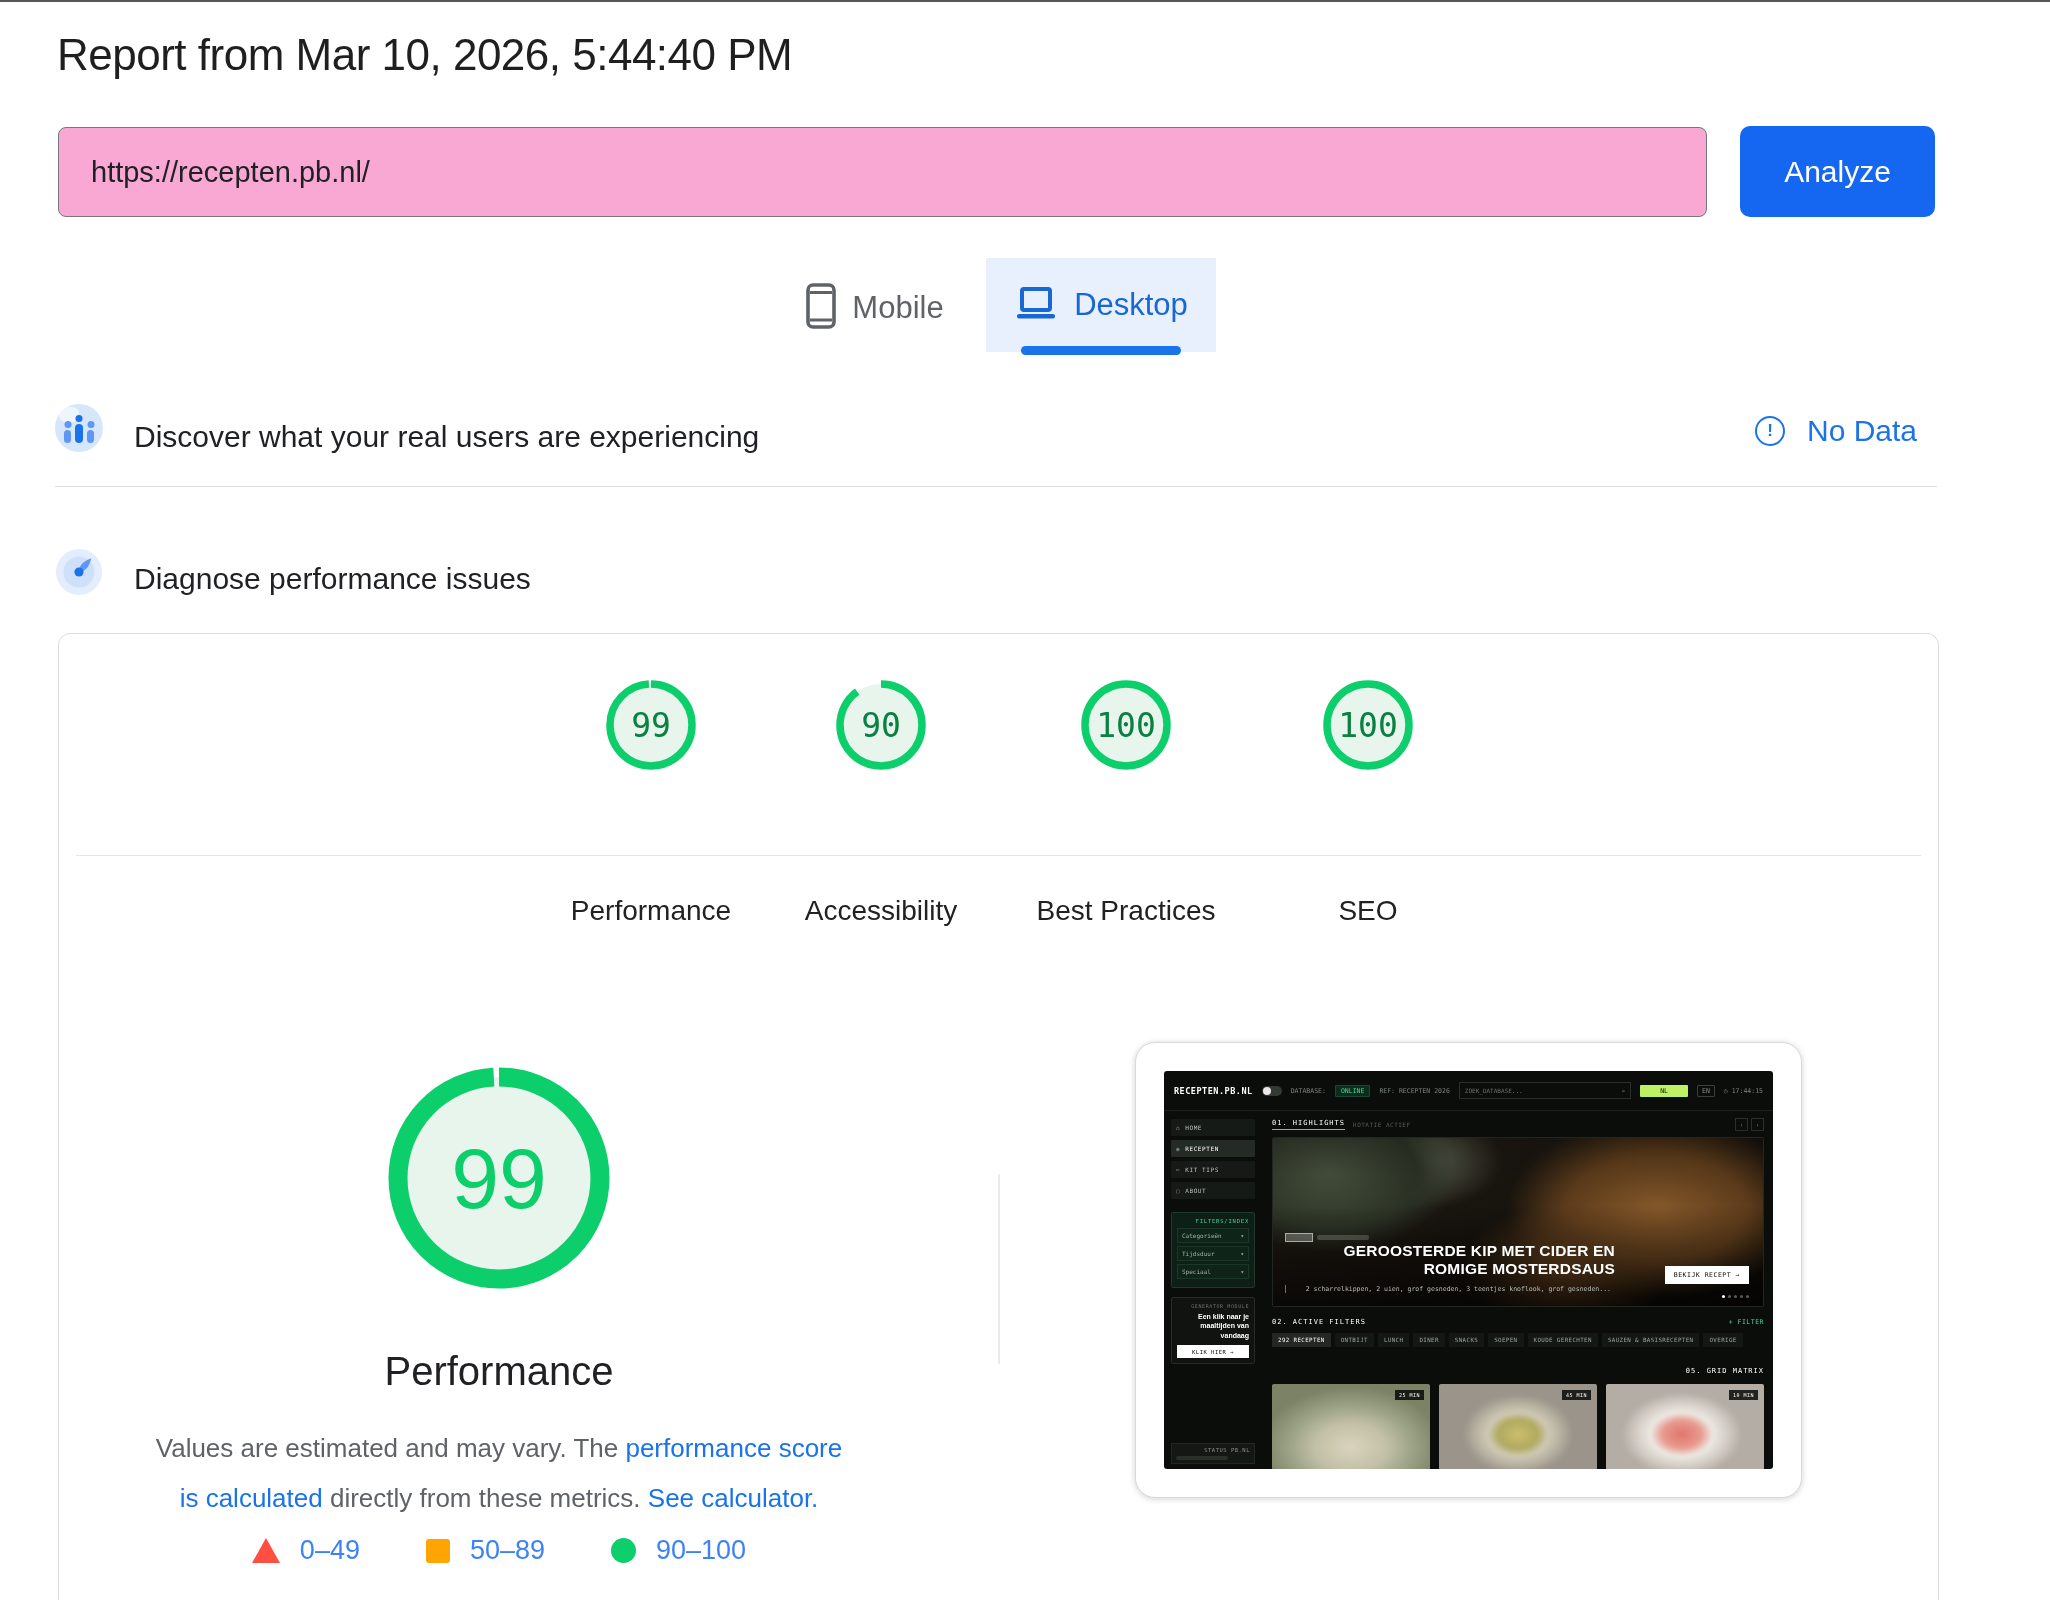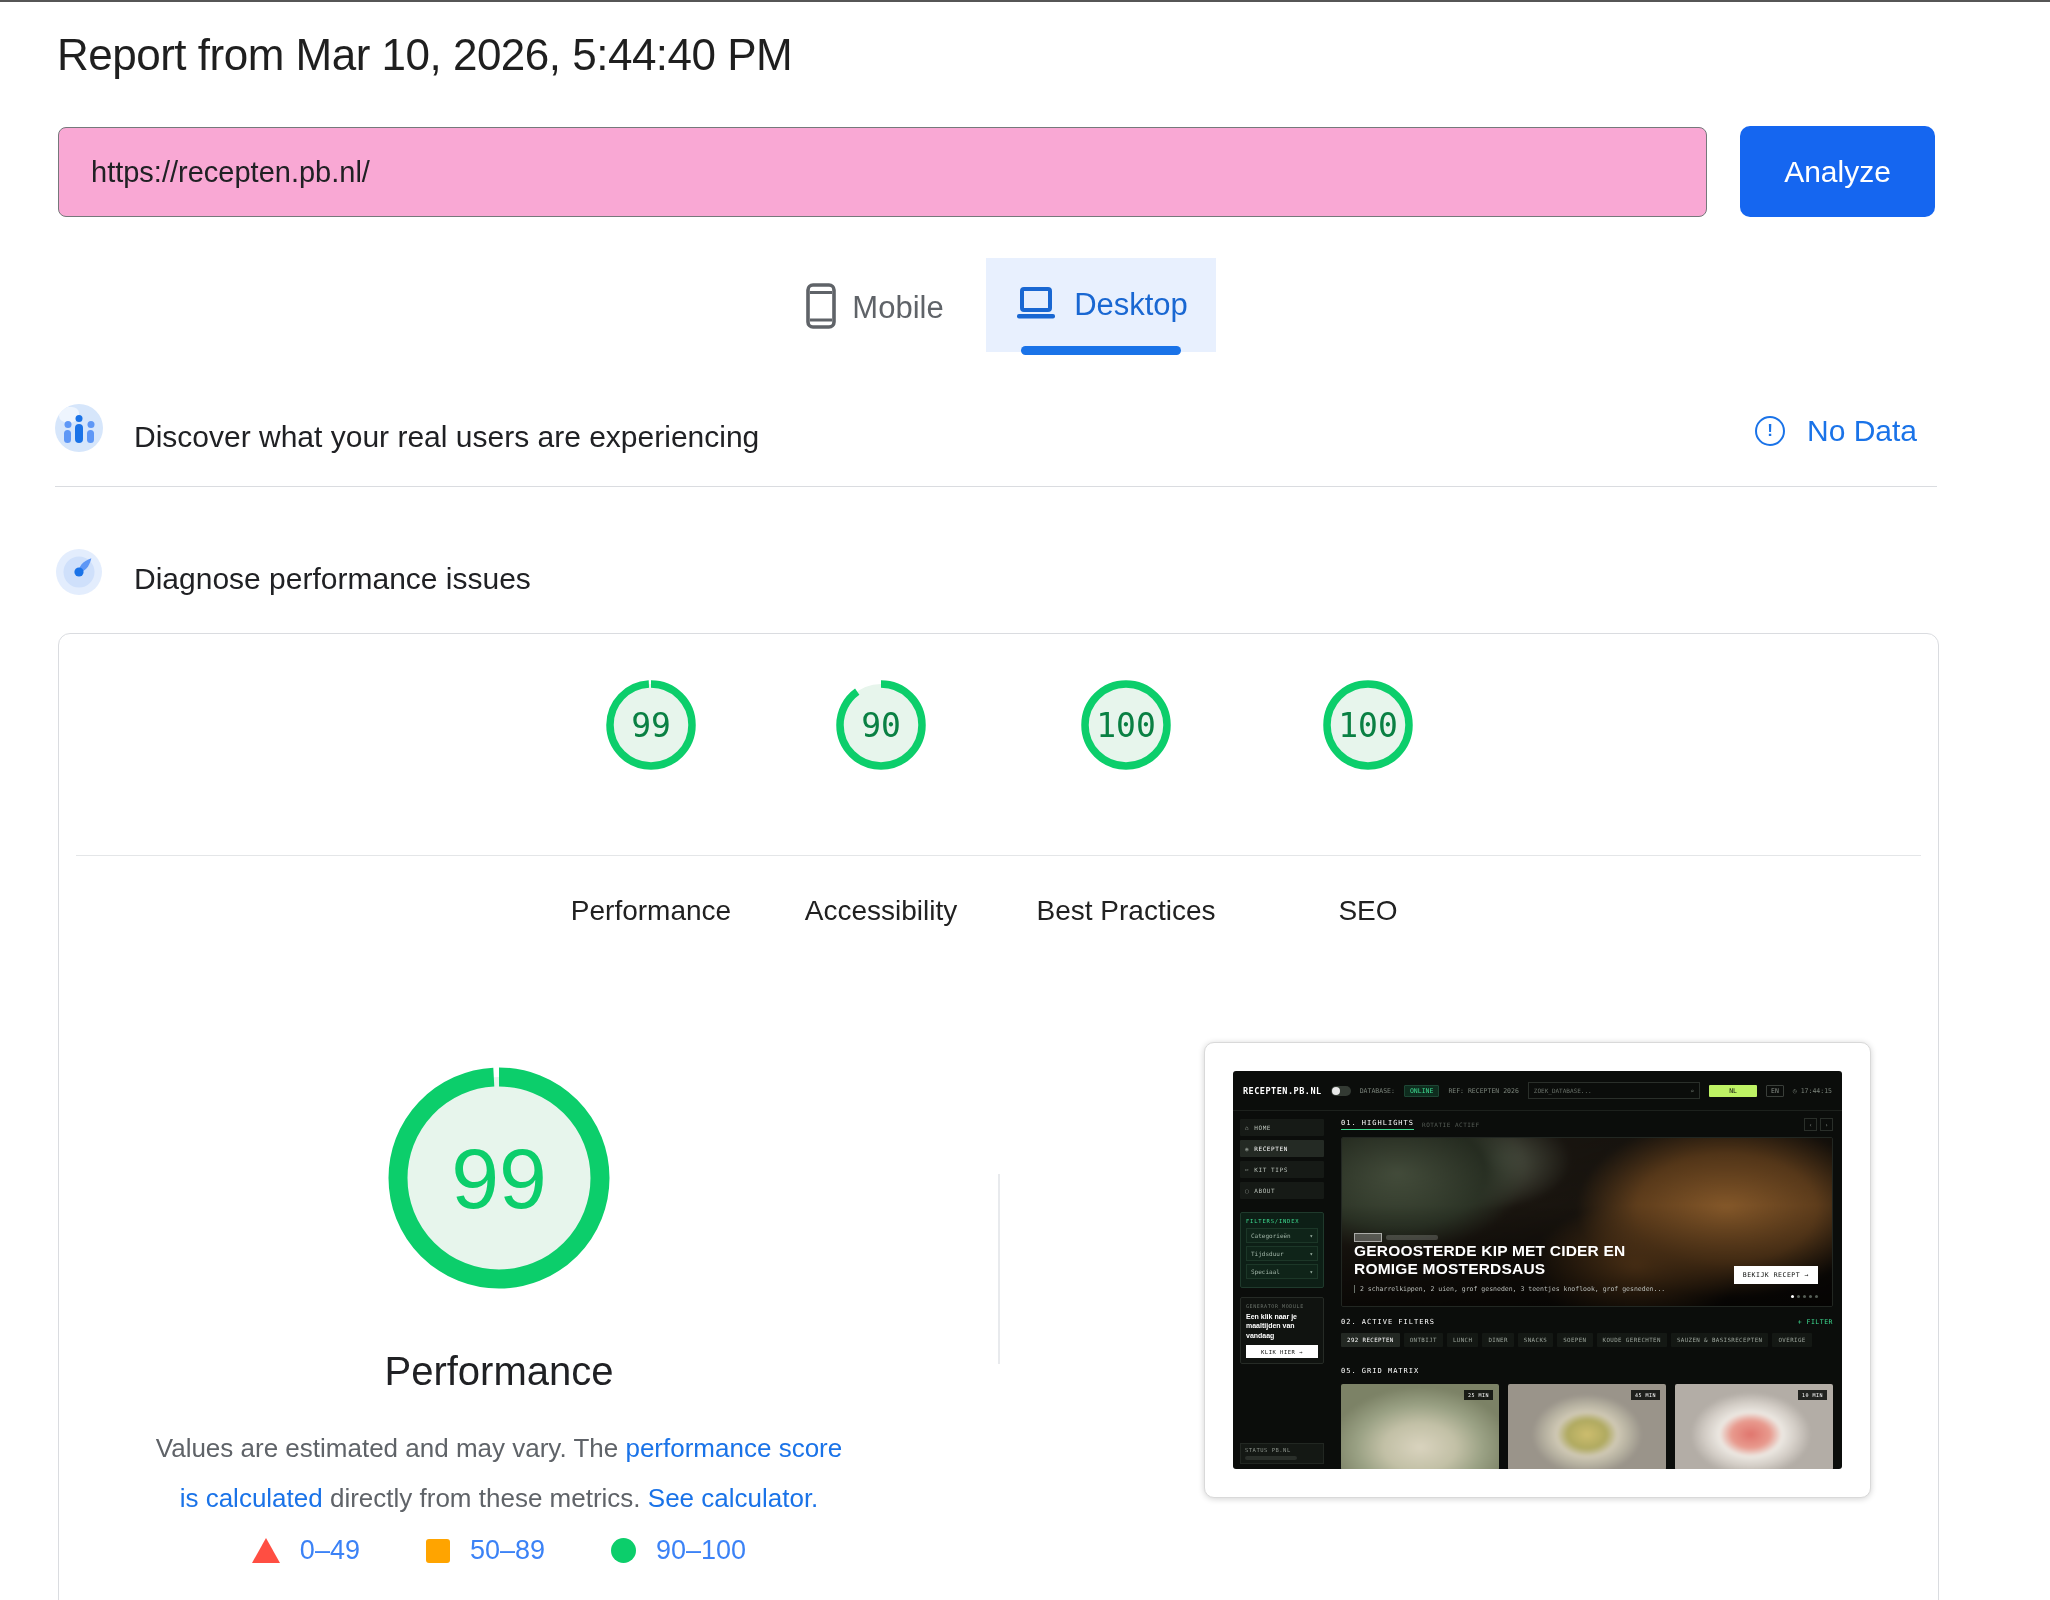--- a/index.html
+++ b/index.html
@@ -65,22 +65,22 @@
   .legend{left:90px;top:901px;width:700px;display:flex;justify-content:center;align-items:center;column-gap:66px;}
   .leg-item{display:flex;align-items:center;gap:20px;}
   .leg-label{font-size:27px;color:#3b82f6;}
   .tri{width:0;height:0;border-left:14px solid transparent;border-right:14px solid transparent;border-bottom:25px solid #ff4e42;}
   .sq{width:24px;height:24px;background:#ffa400;border-radius:3px;}
   .ci{width:25px;height:25px;background:#0cce6b;border-radius:50%;}
 
   .vdiv{left:939px;top:540px;width:2px;height:190px;background:#e8eaed;}
 
   
-  .thumb{left:1145px;top:408px;width:665px;height:454px;background:#fff;border:1px solid #d9d9d9;border-radius:10px;
-    box-shadow:0 1px 6px rgba(0,0,0,0.18);cursor:pointer;}
+  .thumb{left:1076px;top:408px;width:665px;height:454px;background:#fff;border:1px solid #d9d9d9;border-radius:20px;
+    box-shadow:0 1px 6px rgba(0,0,0,0.18);cursor:pointer;text-align:right;}
   .mini{position:absolute;left:28px;top:28px;width:609px;height:398px;background:#0b0d0b;border-radius:3px;overflow:hidden;
     font-family:"DejaVu Sans Mono",monospace;color:#cfd6cf;}
   .mini-topbar{display:flex;align-items:center;gap:9px;height:40px;padding:0 10px;border-bottom:1px solid #1d211d;box-sizing:border-box;}
   .mini-logo{font-size:8.5px;font-weight:700;color:#fff;letter-spacing:0.5px;white-space:nowrap;}
   .mini-toggle{width:20px;height:10px;border-radius:6px;background:#333a33;position:relative;flex:none;}
   .mini-toggle::before{content:"";position:absolute;left:1px;top:1px;width:8px;height:8px;border-radius:50%;background:#e8e8e8;}
   .mini-dim{font-size:6.5px;color:#7a837a;white-space:nowrap;}
   .mini-online{font-size:6.5px;color:#3ddc91;background:#0e2c1e;border:1px solid #1d4634;padding:1px 5px;border-radius:1px;}
   .mini-search{flex:1;max-width:170px;height:15px;border:1px solid #2a2f2a;display:flex;align-items:center;justify-content:space-between;
     padding:0 5px;font-size:6px;color:#6a726a;margin-left:auto;}

